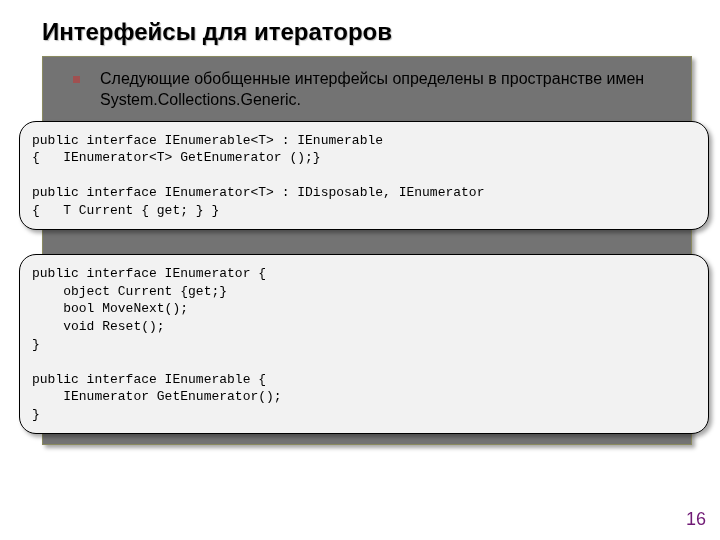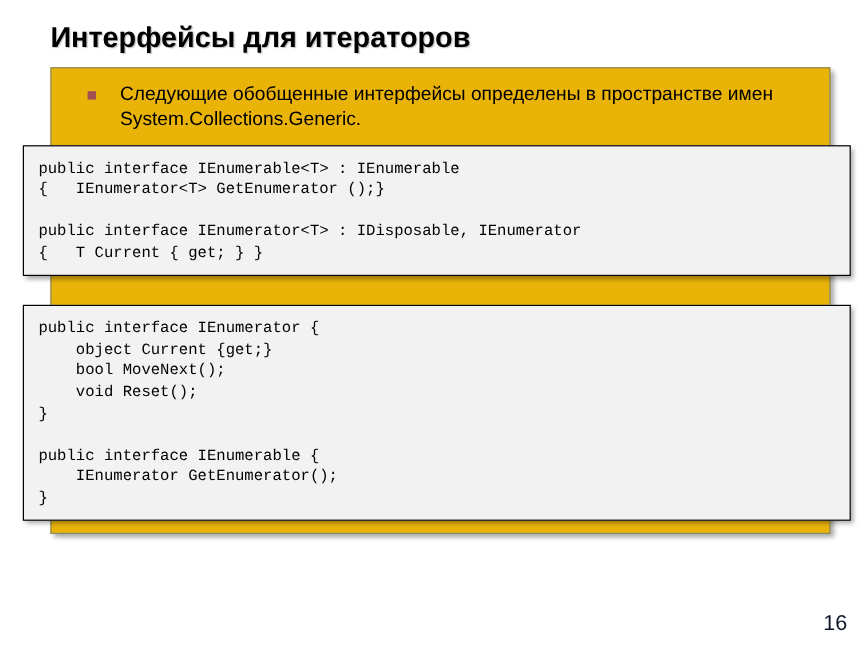--- a/index.html
+++ b/index.html
@@ -14,21 +14,21 @@
   }
   .slide-title {
     font-size: 24px;
     font-weight: bold;
     color: #000;
     padding: 18px 0 10px 42px;
     text-shadow: 1px 1px 1px rgba(0,0,0,0.25);
   }
   .content-box {
     margin: 0 28px 0 42px;
-    background: #eab308;
+    background: #737373;
     border: 1px solid #8a8a60;
     box-shadow: 3px 3px 4px rgba(0,0,0,0.35);
     padding: 6px 0 6px 0;
   }
   .bullet-row {
     display: flex;
     align-items: flex-start;
     padding: 6px 18px 6px 30px;
   }
   .bullet {
@@ -50,28 +50,29 @@
     padding: 10px 12px;
     font-family: "Courier New", monospace;
     font-size: 13px;
     line-height: 1.35;
     white-space: pre;
     color: #000;
   }
   .code-box-outer {
     
     margin: 4px -18px 4px -24px;
+    border-radius: 17px;
   }
   .spacer { height: 16px; }
   .page-num {
     position: absolute;
     right: 14px;
     bottom: 10px;
     font-size: 18px;
-    color: #0f172a;
+    color: #701a75;
   }
 </style>
 </head>
 <body>
 
 <div class="slide-title">Интерфейсы для итераторов</div>
 
 <div class="content-box">
 
   <div class="bullet-row">

